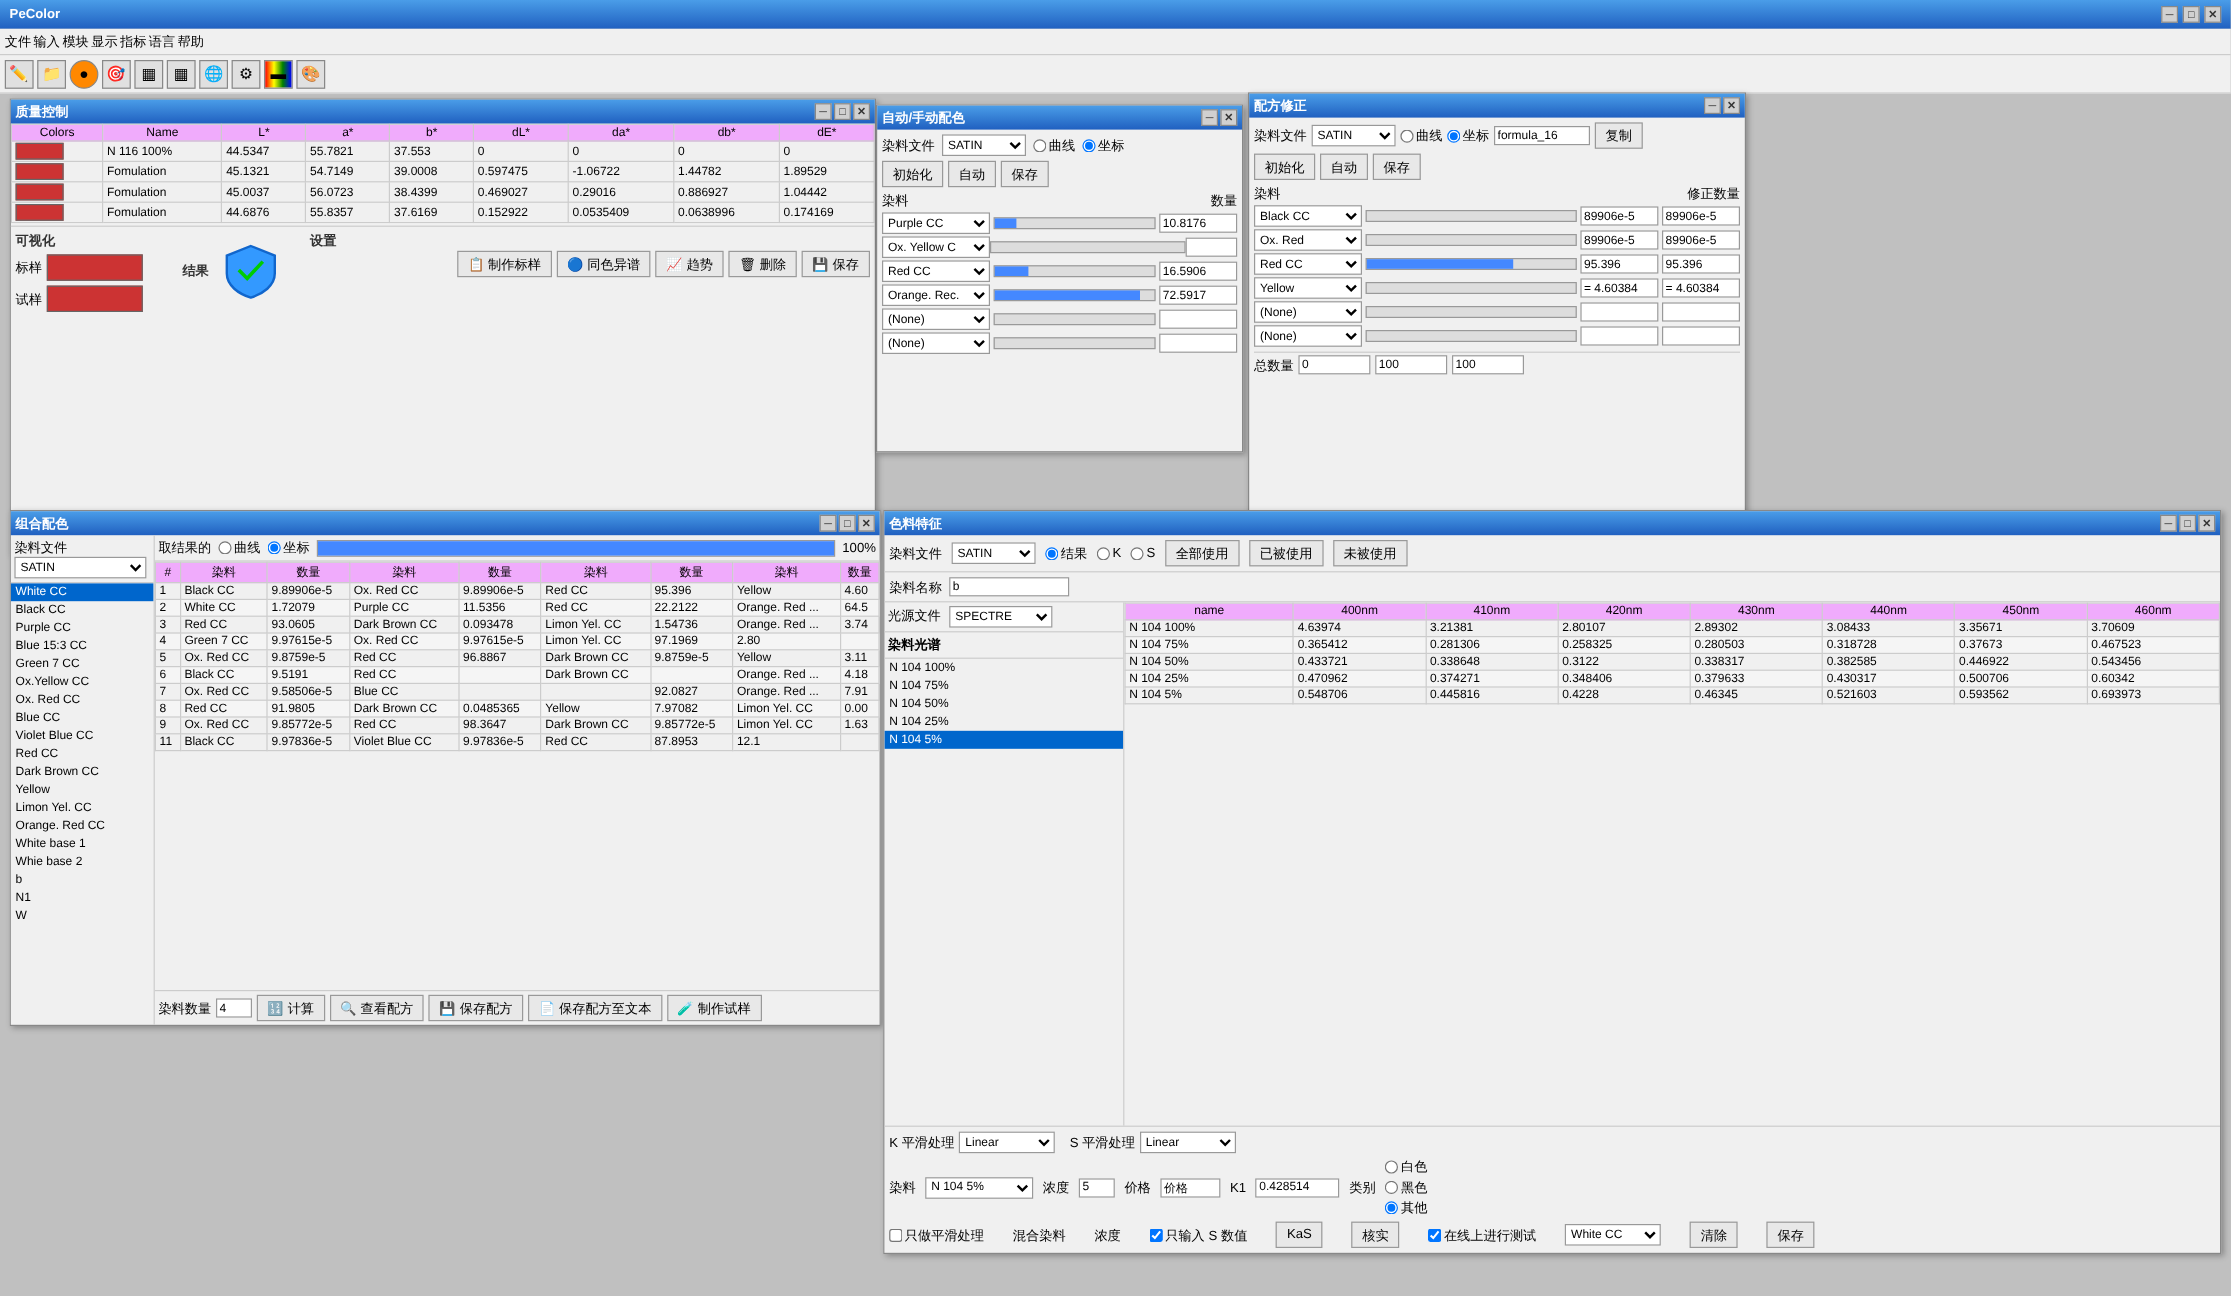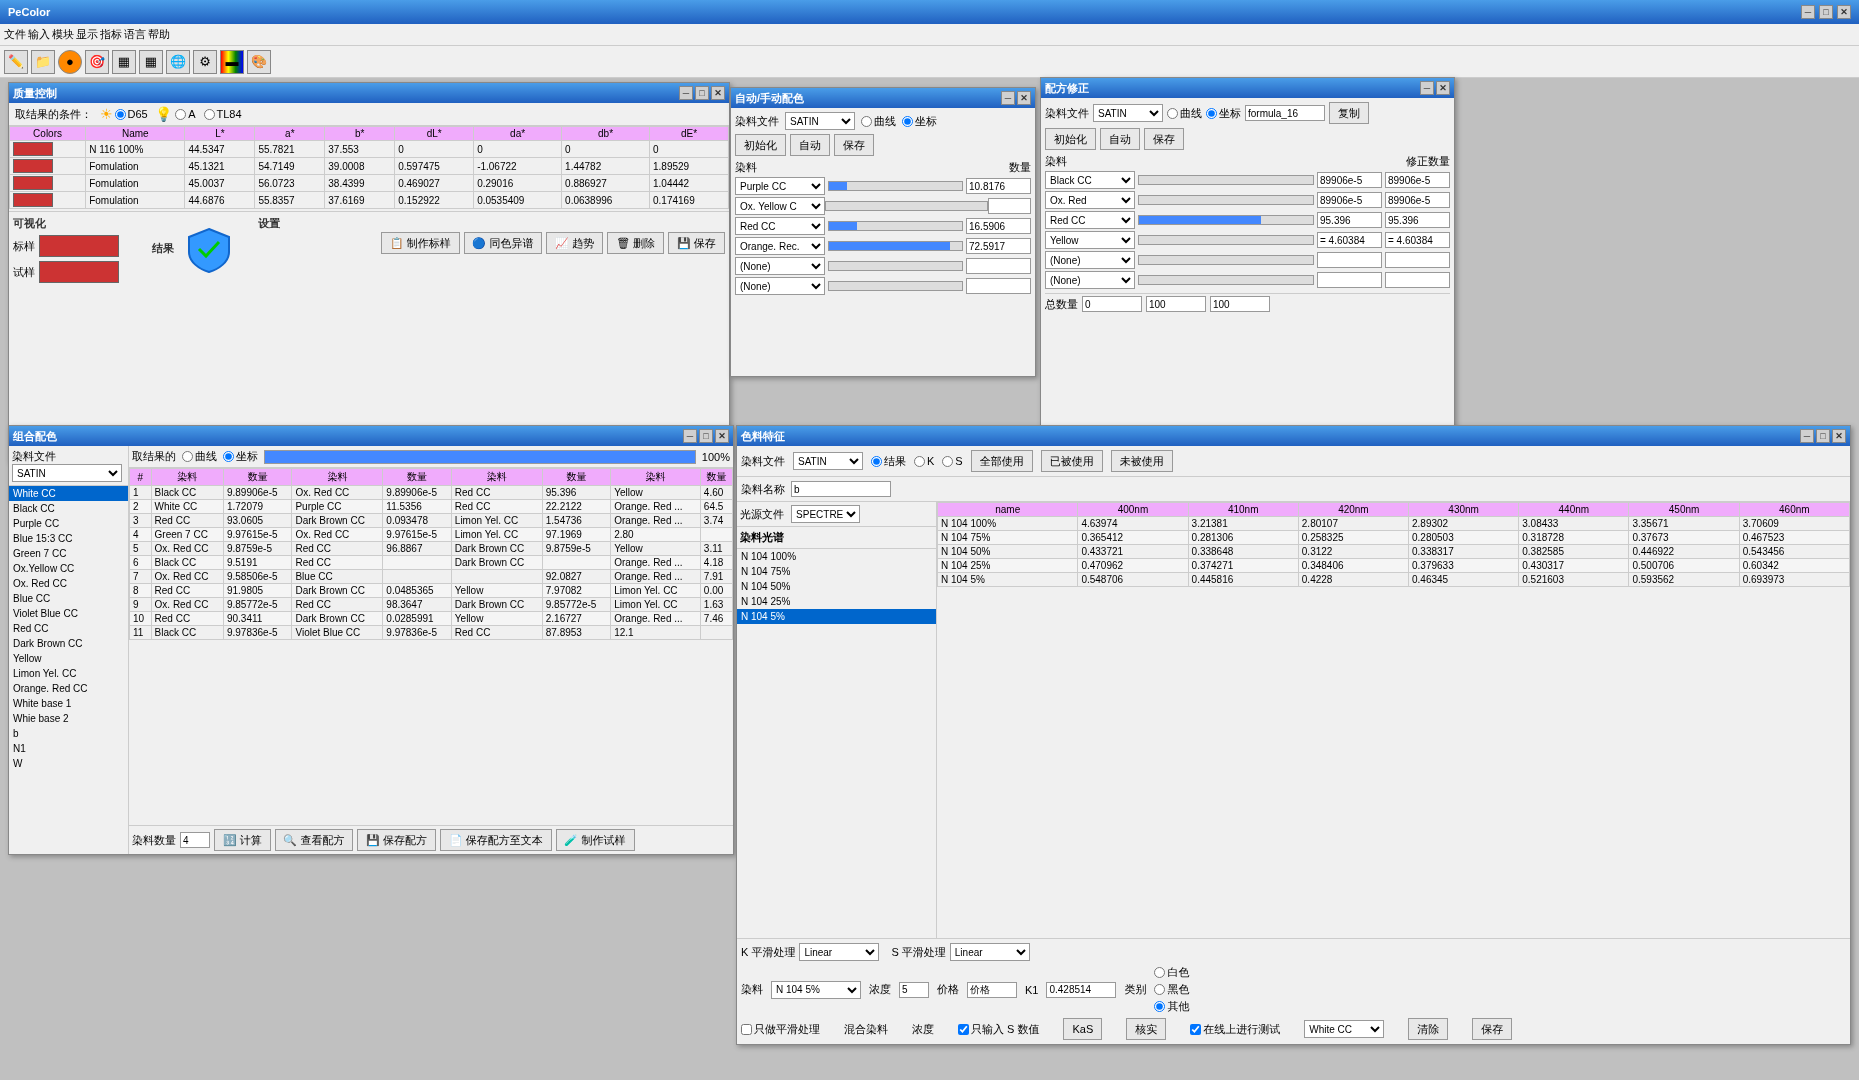--- a/index.html
+++ b/index.html
@@ -78,37 +78,20 @@
 <div class="window" style="left:8px;top:82px;width:722px;height:380px;">
   <div class="title-bar">
     <span>质量控制</span>
     <div class="title-bar-buttons">
       <div class="tb-btn">─</div>
       <div class="tb-btn">□</div>
       <div class="tb-btn">✕</div>
     </div>
   </div>
 
-  <div style="display:flex;align-items:center;padding:3px 6px;gap:8px;border-bottom:1px solid #ccc;background:#f0f0f0;">
-    <span>取结果的条件：</span>
-    <div style="display:flex;align-items:center;gap:2px;">
-      <span style="color:#ffaa00;font-size:14px;">☀</span>
-      <input type="radio" name="qlight" checked="" style="">
-      <span>D65</span>
-    </div>
-    <div style="display:flex;align-items:center;gap:2px;">
-      <span style="color:#ffaa00;font-size:14px;">💡</span>
-      <input type="radio" name="qlight" style="">
-      <span>A</span>
-    </div>
-    <div style="display:flex;align-items:center;gap:2px;">
-      <input type="radio" name="qlight" style="">
-      <span>TL84</span>
-    </div>
-  </div>
 
   <div style="overflow-x:auto;max-height:150px;">
     <table>
       <thead>
         <tr>
           <th>Colors</th>
           <th>Name</th>
           <th>L*</th>
           <th>a*</th>
           <th>b*</th>
@@ -592,31 +575,20 @@
     <td>9</td>
     <td>Ox. Red CC</td>
     <td>9.85772e-5</td>
     <td>Red CC</td>
     <td>98.3647</td>
     <td>Dark Brown CC</td>
     <td>9.85772e-5</td>
     <td>Limon Yel. CC</td>
     <td>1.63</td>
   </tr>
-              <tr style="background: rgb(245, 245, 245);">
-    <td>10</td>
-    <td>Red CC</td>
-    <td>90.3411</td>
-    <td>Dark Brown CC</td>
-    <td>0.0285991</td>
-    <td>Yellow</td>
-    <td>2.16727</td>
-    <td>Orange. Red ...</td>
-    <td>7.46</td>
-  </tr>
               <tr>
     <td>11</td>
     <td>Black CC</td>
     <td>9.97836e-5</td>
     <td>Violet Blue CC</td>
     <td>9.97836e-5</td>
     <td>Red CC</td>
     <td>87.8953</td>
     <td>12.1</td>
     <td></td>
@@ -690,21 +662,21 @@
 
       <div style="display:flex;align-items:center;padding:4px;gap:6px;border-bottom:1px solid #ccc;">
         <span>染料名称</span>
         <input type="text" value="b" style="width: 100px;">
       </div>
 
       <div style="display:flex;flex:1;">
         <div style="width:200px;border-right:1px solid #ccc;display:flex;flex-direction:column;">
           <div style="padding:3px;border-bottom:1px solid #ccc;">
             <span>光源文件</span>
-            <select style="width:69px;margin-left:4px;">
+            <select style="width:86px;margin-left:4px;">
               <option>SPECTRE</option>
             </select>
           </div>
           <div style="padding:3px;border-bottom:1px solid #ccc;font-weight:bold;">染料光谱</div>
           <div style="flex:1;overflow-y:auto;" id="dye-spectrum-list">
               <div style="padding: 2px 4px; cursor: pointer; font-size: 10px;">N 104 100%</div>
               <div style="padding: 2px 4px; cursor: pointer; font-size: 10px;">N 104 75%</div>
               <div style="padding: 2px 4px; cursor: pointer; font-size: 10px;">N 104 50%</div>
               <div style="padding: 2px 4px; cursor: pointer; font-size: 10px;">N 104 25%</div>
               <div style="padding: 2px 4px; cursor: pointer; font-size: 10px; background: rgb(0, 102, 204); color: white;">N 104 5%</div>

